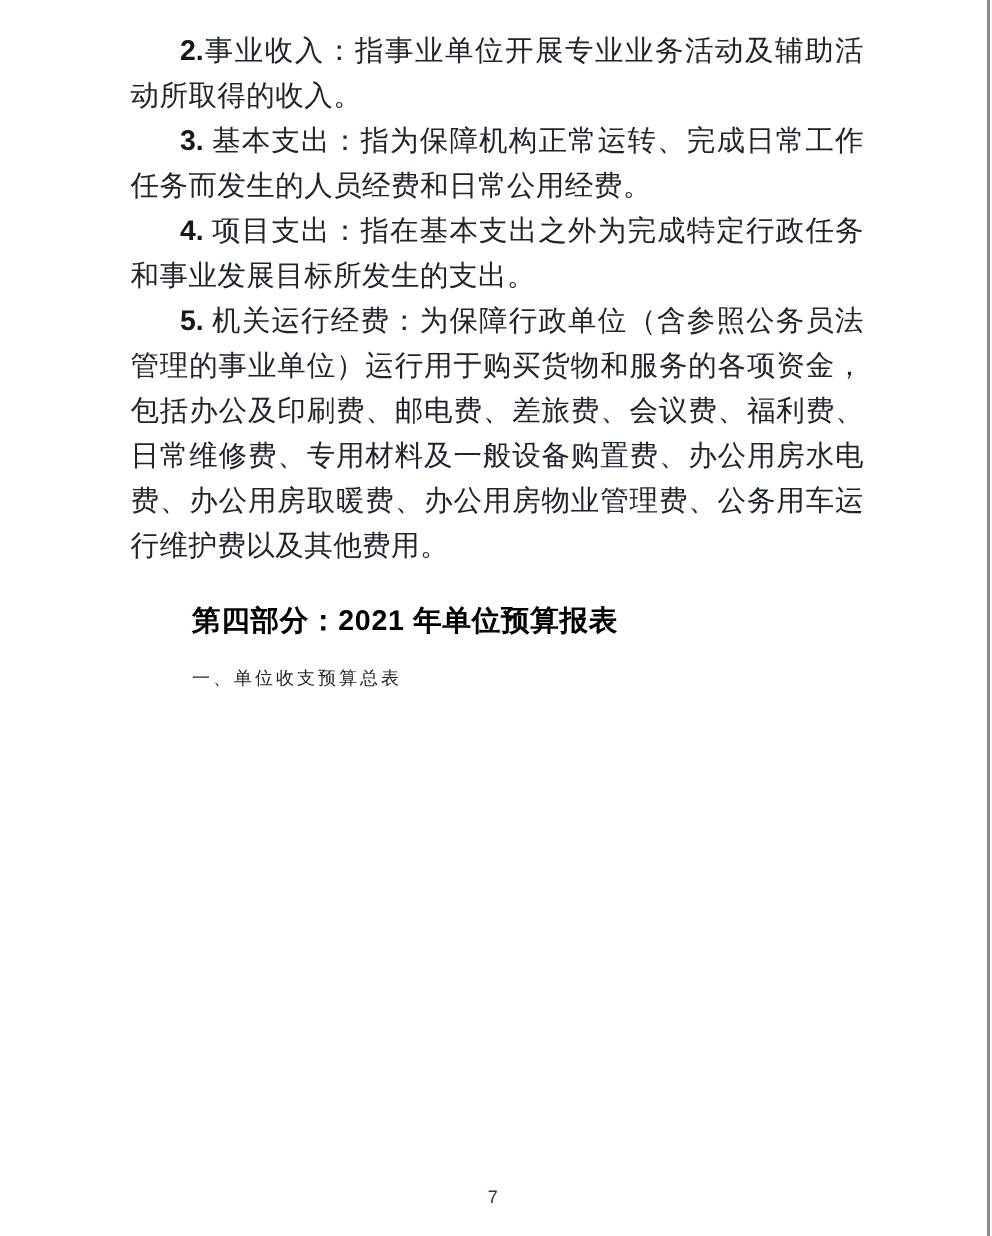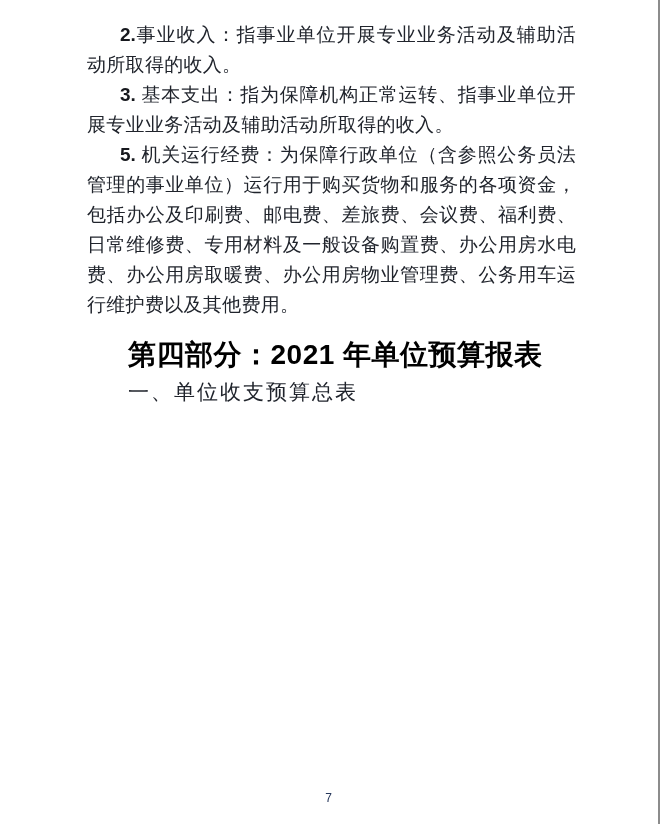--- a/index.html
+++ b/index.html
@@ -43,31 +43,31 @@
   .num {
     font-family: "Liberation Sans", "DejaVu Sans", sans-serif;
     font-weight: bold;
     letter-spacing: 0;
     color: #16181d;
   }
   .heading {
     margin: 20px 0 0 41px;
     font-family: "Liberation Sans", "DejaVu Sans", sans-serif;
     font-weight: bold;
-    font-size: 28px;
+    font-size: 19px;
     line-height: 30px;
     color: #000000;
     letter-spacing: 0.5px;
   }
   .toc {
     margin-top: 4px;
   }
   .toc-item {
     margin-left: 41px;
-    font-size: 21px;
+    font-size: 12px;
     line-height: 36px;
     color: #20242c;
     letter-spacing: 2px;
   }
   .page-number {
     position: absolute;
     left: 0;
     top: 791px;
     width: 657px;
     text-align: center;
@@ -78,22 +78,23 @@
 </style>
 </head>
 <body>
 
 <div class="screen">
 
   <div class="content">
 
     <p class="para"><span class="num">2.</span><span>事业收入：指事业单位开展专业业务活动及辅助活动所取得的收入。</span></p>
 
-    <p class="para"><span class="num">3.</span><span> 基本支出：指为保障机构正常运转、指事业单位开展专业业务活动及辅助活动所取得的收入。</span></p>
+    <p class="para"><span class="num">3.</span><span> 基本支出：指为保障机构正常运转、完成日常工作任务而发生的人员经费和日常公用经费。</span></p>
 
+    <p class="para"><span class="num">4.</span><span> 项目支出：指在基本支出之外为完成特定行政任务和事业发展目标所发生的支出。</span></p>
 
     <p class="para"><span class="num">5.</span><span> 机关运行经费：为保障行政单位（含参照公务员法管理的事业单位）运行用于购买货物和服务的各项资金，包括办公及印刷费、邮电费、差旅费、会议费、福利费、日常维修费、专用材料及一般设备购置费、办公用房水电费、办公用房取暖费、办公用房物业管理费、公务用车运行维护费以及其他费用。</span></p>
 
 
     <h2 class="heading">第四部分：2021 年单位预算报表</h2>
 
     <div class="toc">
       <div class="toc-item">一、单位收支预算总表</div>
     </div>
 

